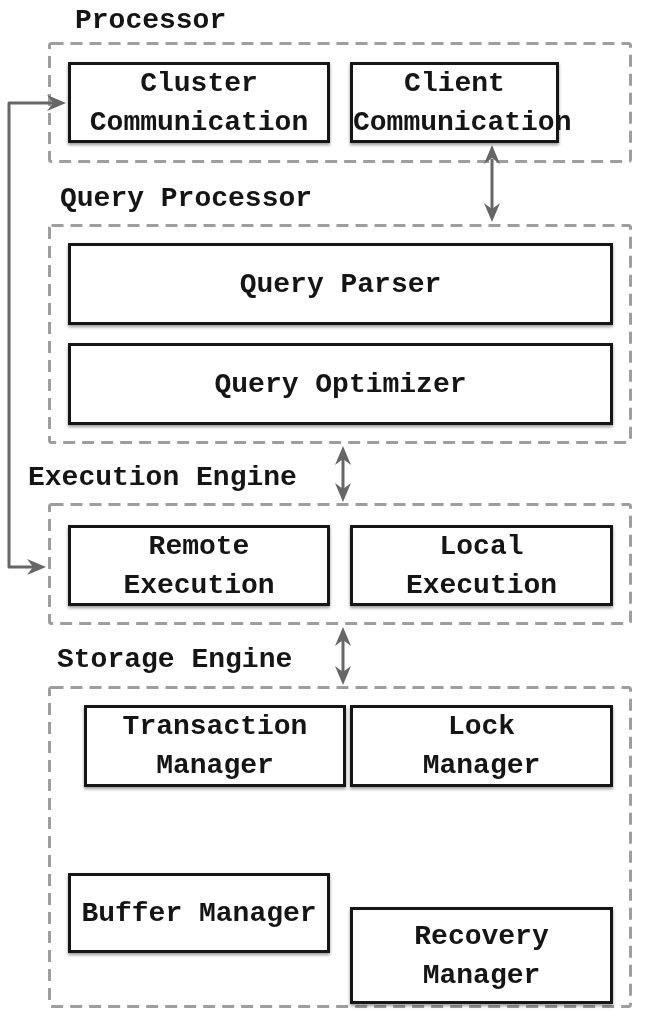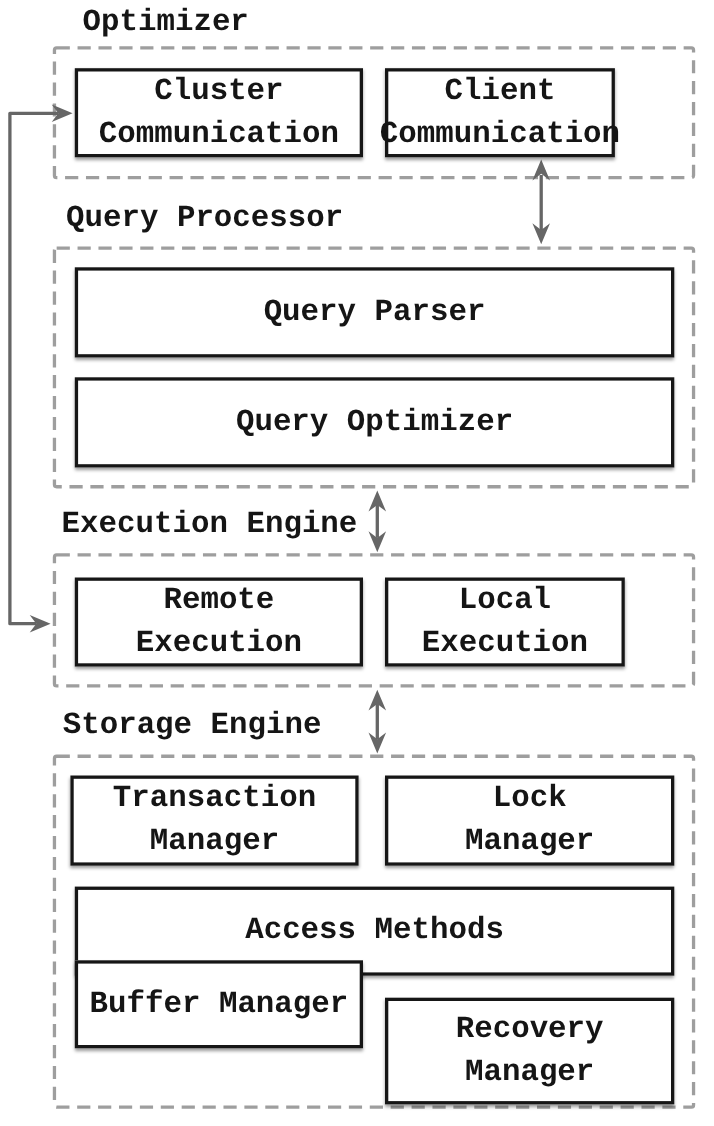--- a/index.html
+++ b/index.html
@@ -23,21 +23,21 @@
     position:absolute;z-index:2;
     font-size:28px;font-weight:700;line-height:30px;
     white-space:nowrap;color:#151515;
   }
   .node-box{
     position:absolute;z-index:2;
     background:#ffffff;
     border:3px solid #161616;
     box-shadow:0 2px 3px rgba(0,0,0,0.40);
     display:flex;flex-direction:column;
-    align-items:center;justify-content:center;
+    justify-content:center;
     font-size:28px;font-weight:700;line-height:39px;
     text-align:center;white-space:nowrap;
   }
 </style>
 </head>
 <body>
 
 <div class="stage">
 
   <svg class="overlay" viewBox="0 0 649 1024" xmlns="http://www.w3.org/2000/svg">
@@ -65,23 +65,23 @@
       <path class="arrowhead" d="M343,685 L335,666 L343,672 L351,666 Z"></path>
     </g>
 
     <g>
       <polyline class="connector-shaft" points="53,103 9,103 9,567 33,567"></polyline>
       <path class="arrowhead" d="M66,103 L47,95 L53,103 L47,111 Z"></path>
       <path class="arrowhead" d="M46,567 L27,559 L33,567 L27,575 Z"></path>
     </g>
   </svg>
 
-  <div class="section-label" style="left:75px;top:6px">Optimizer</div>
+  <div class="section-label" style="left:75px;top:6px">Processor</div>
   <div class="section-label" style="left:60px;top:184px">Query Processor</div>
-  <div class="section-label" style="left:56px;top:463px">Execution Engine</div>
+  <div class="section-label" style="left:28px;top:463px">Execution Engine</div>
   <div class="section-label" style="left:57px;top:645px">Storage Engine</div>
 
   <div class="node-box" style="left:68px;top:62px;width:262px;height:81px">
     <span>Cluster</span>
     <span>Communication</span>
   </div>
   <div class="node-box" style="left:350px;top:62px;width:209px;height:81px">
     <span>Client</span>
     <span>Communication</span>
   </div>
@@ -90,35 +90,32 @@
     <span>Query Optimizer</span>
   </div>
   <div class="node-box" style="left:68px;top:243px;width:545px;height:82px">
     <span>Query Parser</span>
   </div>
 
   <div class="node-box" style="left:68px;top:525px;width:262px;height:81px">
     <span>Remote</span>
     <span>Execution</span>
   </div>
-  <div class="node-box" style="left:350px;top:525px;width:218px;height:81px">
+  <div class="node-box" style="left:350px;top:525px;width:263px;height:81px">
     <span>Local</span>
     <span>Execution</span>
   </div>
 
-  <div class="node-box" style="left:64px;top:705px;width:262px;height:82px">
+  <div class="node-box" style="left:84px;top:705px;width:262px;height:82px">
     <span>Transaction</span>
     <span>Manager</span>
   </div>
   <div class="node-box" style="left:350px;top:705px;width:263px;height:82px">
     <span>Lock</span>
     <span>Manager</span>
-  </div>
-  <div class="node-box" style="left:68px;top:806px;width:545px;height:81px">
-    <span>Access Methods</span>
   </div>
   <div class="node-box" style="left:68px;top:873px;width:262px;height:80px">
     <span>Buffer Manager</span>
   </div>
   <div class="node-box" style="left:350px;top:907px;width:263px;height:97px">
     <span>Recovery</span>
     <span>Manager</span>
   </div>
 
 </div>

